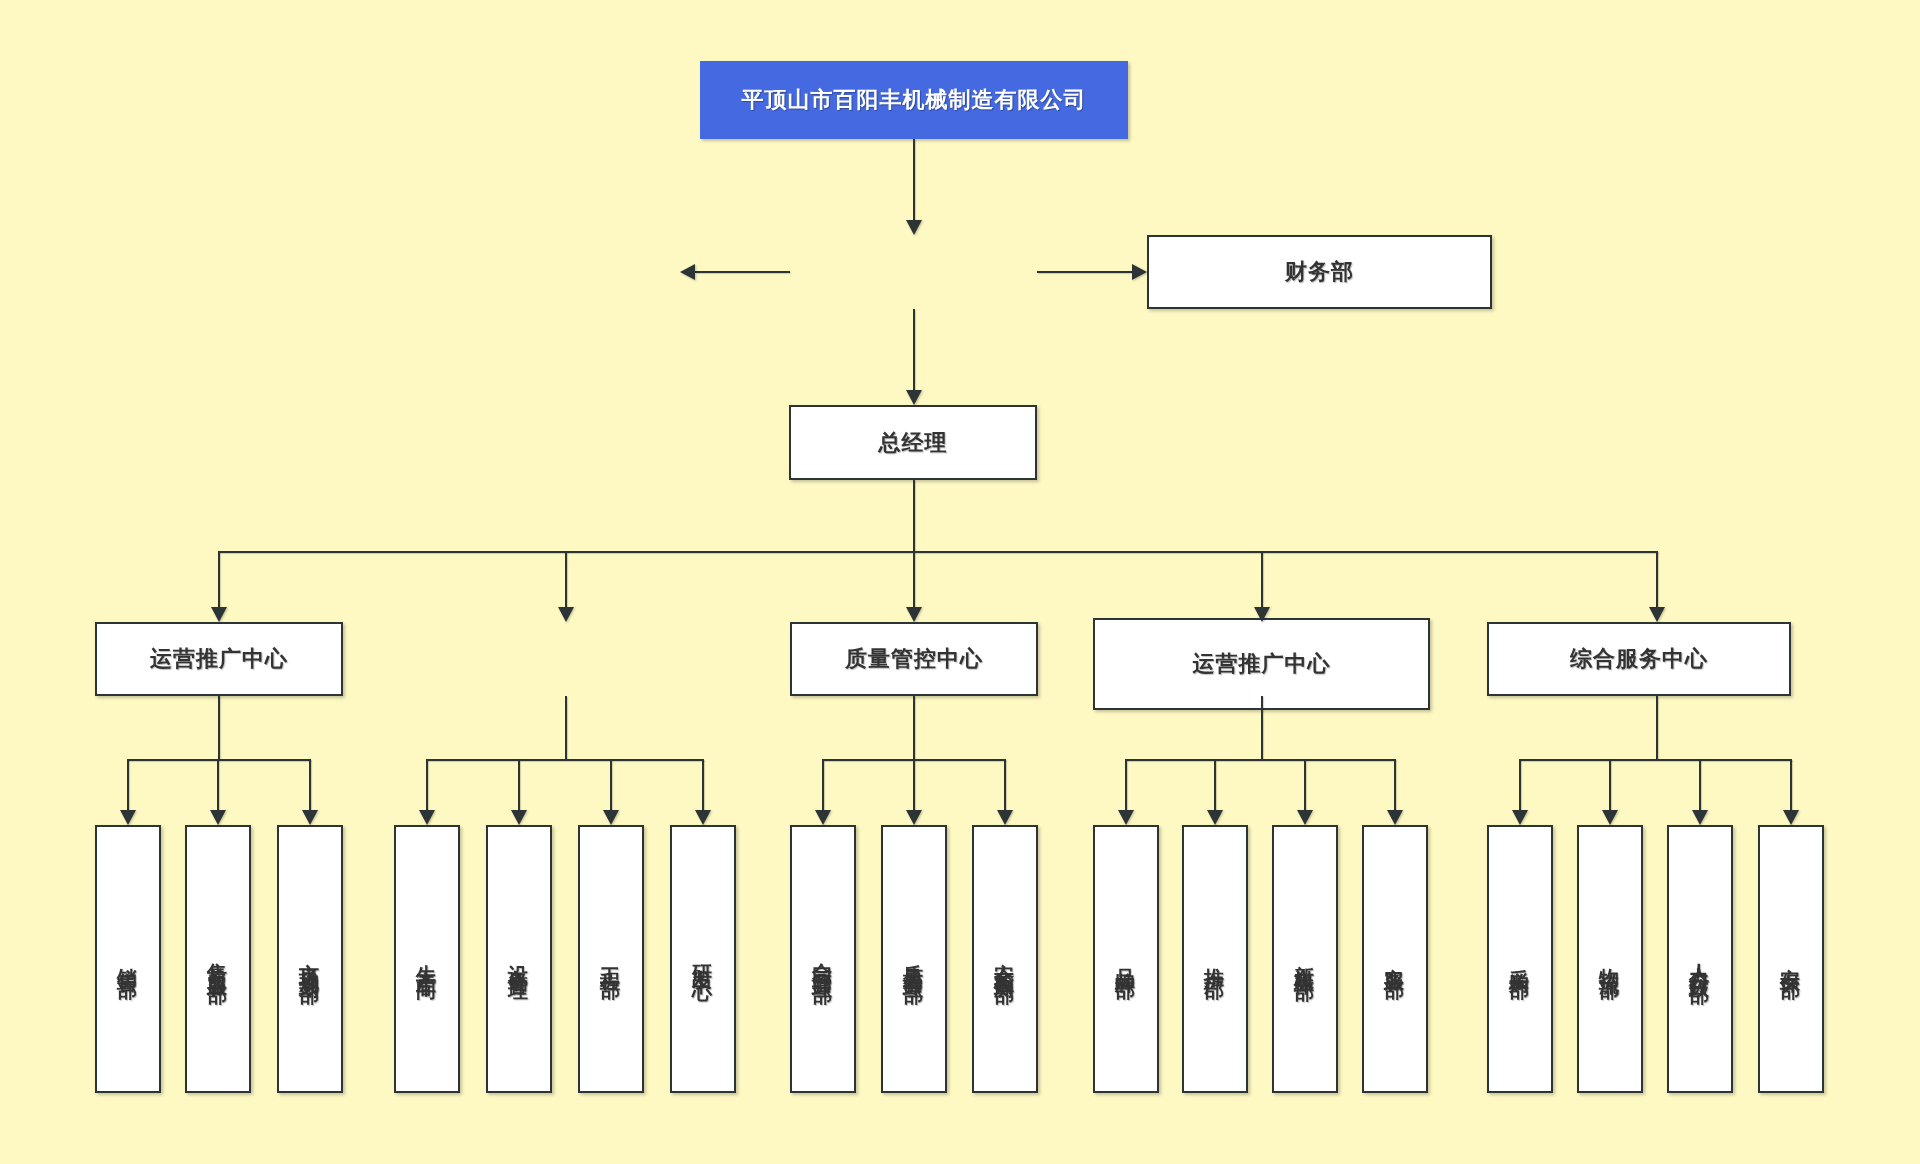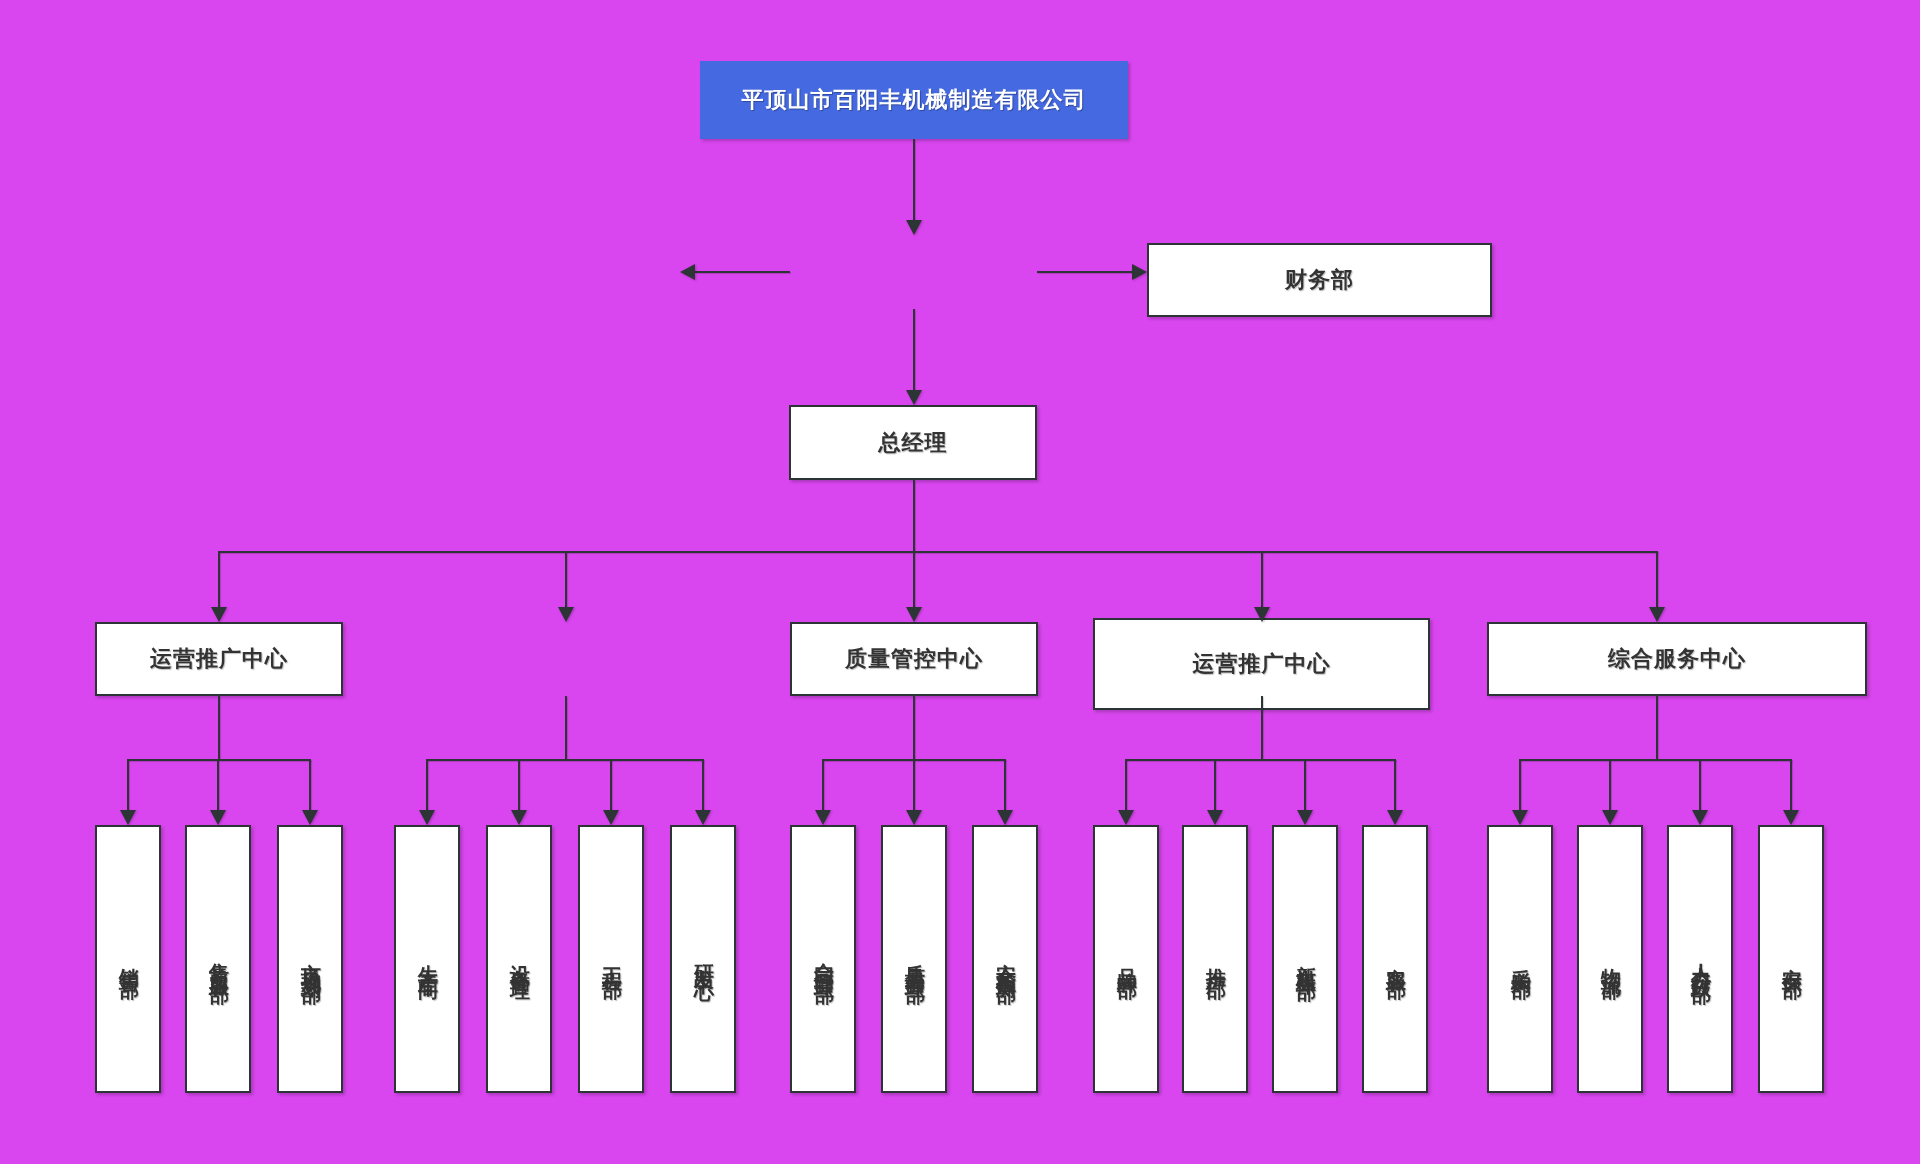--- a/index.html
+++ b/index.html
@@ -1,17 +1,17 @@
 <!DOCTYPE html>
 <html><head>
 <meta charset="utf-8">
 <style>
   html,body{margin:0;padding:0;background:#ffffff;}
-  .canvas{position:relative;width:1920px;height:1164px;background:#d946ef;overflow:hidden;
-          font-family:Liberation Mono, monospace;}
+  .canvas{position:relative;width:1920px;height:1164px;background:#fef9c3;overflow:hidden;
+          font-family:Liberation Serif, serif;}
   
   .node{position:absolute;box-sizing:border-box;background:#ffffff;border:2px solid #2d3436;
         display:flex;align-items:center;justify-content:center;
         box-shadow:2px 2px 3px rgba(0,0,0,0.22);}
   .node .lbl{font-size:22px;font-weight:bold;color:#333333;letter-spacing:1px;
              text-shadow:1px 1px 1px rgba(0,0,0,0.25);white-space:nowrap;}
   .root{background:#4569e0;border:none;}
   .root .lbl{color:#ffffff;font-size:22px;text-shadow:1px 1px 1px rgba(0,0,0,0.3);}
   .dept{position:absolute;box-sizing:border-box;background:#ffffff;border:2px solid #2d3436;
         display:flex;align-items:center;justify-content:center;width:66px;height:268px;top:825px;
@@ -34,38 +34,38 @@
 </style>
 </head>
 <body>
 
 <div class="canvas">
 
   <div class="node root" style="left:700px;top:61px;width:428px;height:78px;">
     <span class="lbl">平顶山市百阳丰机械制造有限公司</span>
   </div>
 
-  <div class="node" style="left:1147px;top:235px;width:345px;height:74px;margin-top:8px;">
+  <div class="node" style="left:1147px;top:235px;width:345px;height:74px;">
     <span class="lbl">财务部</span>
   </div>
 
   <div class="node" style="left:789px;top:405px;width:248px;height:75px;justify-content:center;">
     <span class="lbl">总经理</span>
   </div>
 
   <div class="node" style="left:95px;top:622px;width:248px;height:74px;">
     <span class="lbl">运营推广中心</span>
   </div>
   <div class="node" style="left:790px;top:622px;width:248px;height:74px;">
     <span class="lbl">质量管控中心</span>
   </div>
   <div class="node" style="left:1093px;top:618px;width:337px;height:92px;">
     <span class="lbl">运营推广中心</span>
   </div>
-  <div class="node" style="left:1487px;top:622px;width:380px;height:74px;">
+  <div class="node" style="left:1487px;top:622px;width:304px;height:74px;">
     <span class="lbl">综合服务中心</span>
   </div>
 
   <div class="dept" style="left:95px;">
     <span class="vlbl">销售部</span>
   </div>
   <div class="dept" style="left:185px;">
     <span class="vlbl">售前客服部</span>
   </div>
   <div class="dept" style="left:277px;">

